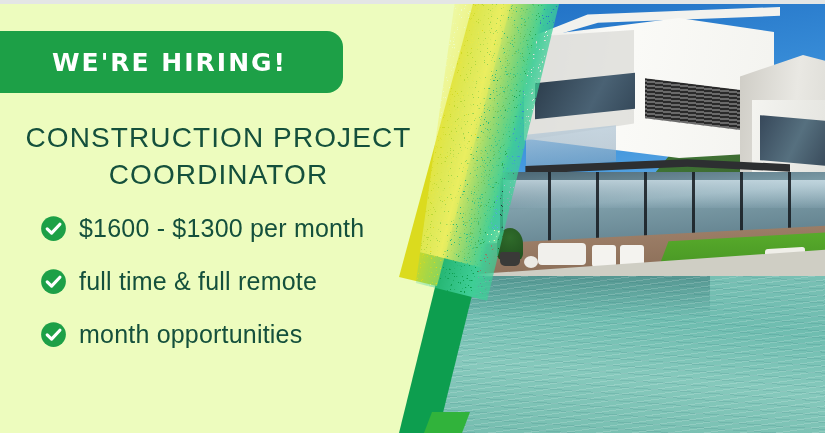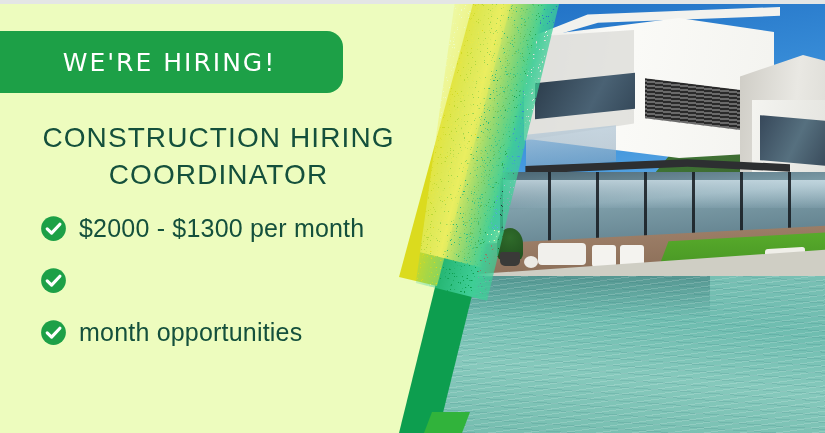--- a/index.html
+++ b/index.html
@@ -23,21 +23,21 @@
     position:absolute;left:0;top:0;width:470px;height:433px;z-index:20;
   }
   .hiring-pill{
     position:absolute;left:-30px;top:31px;width:373px;height:62px;
     background:#1da047;
     border-radius:0 16px 16px 0;
     display:flex;align-items:center;justify-content:center;
   }
   .hiring-pill span{
     color:#ffffff;
-    font-size:25px;font-weight:normal;letter-spacing:2.0px;
+    font-size:25px;font-weight:bold;letter-spacing:2.0px;
     padding-left:26px;
     font-family:"DejaVu Sans", sans-serif;
   }
   .job-title{
     position:absolute;left:0;top:120px;width:437px;
     text-align:center;
     color:#14503c;
     font-size:28px;line-height:1.32;
     font-weight:500;letter-spacing:1.1px;
     font-family:"Liberation Sans", sans-serif;
@@ -253,37 +253,38 @@
       </g>
     </svg>
   </div>
 
   <div class="left-col">
 
     <div class="hiring-pill">
       <span>WE'RE HIRING!</span>
     </div>
 
-    <div class="job-title">CONSTRUCTION HIRING COORDINATOR</div>
+    <div class="job-title">CONSTRUCTION PROJECT COORDINATOR</div>
 
     <div class="bullets">
 
       <div class="bullet">
         <svg class="check-icon" viewBox="0 0 24 24">
           <circle cx="12" cy="12" r="11" fill="#1da047"></circle>
           <path d="M6.4 12.3 L10.3 16.1 L17.7 8.2" fill="none" stroke="#ffffff" stroke-width="2.8" stroke-linecap="round" stroke-linejoin="round"></path>
         </svg>
-        <span class="bullet-text">$2000 - $1300 per month</span>
+        <span class="bullet-text">$1600 - $1300 per month</span>
       </div>
 
       <div class="bullet">
         <svg class="check-icon" viewBox="0 0 24 24">
           <circle cx="12" cy="12" r="11" fill="#1da047"></circle>
           <path d="M6.4 12.3 L10.3 16.1 L17.7 8.2" fill="none" stroke="#ffffff" stroke-width="2.8" stroke-linecap="round" stroke-linejoin="round"></path>
         </svg>
+        <span class="bullet-text">full time &amp; full remote</span>
       </div>
 
       <div class="bullet">
         <svg class="check-icon" viewBox="0 0 24 24">
           <circle cx="12" cy="12" r="11" fill="#1da047"></circle>
           <path d="M6.4 12.3 L10.3 16.1 L17.7 8.2" fill="none" stroke="#ffffff" stroke-width="2.8" stroke-linecap="round" stroke-linejoin="round"></path>
         </svg>
         <span class="bullet-text">month opportunities</span>
       </div>
 

